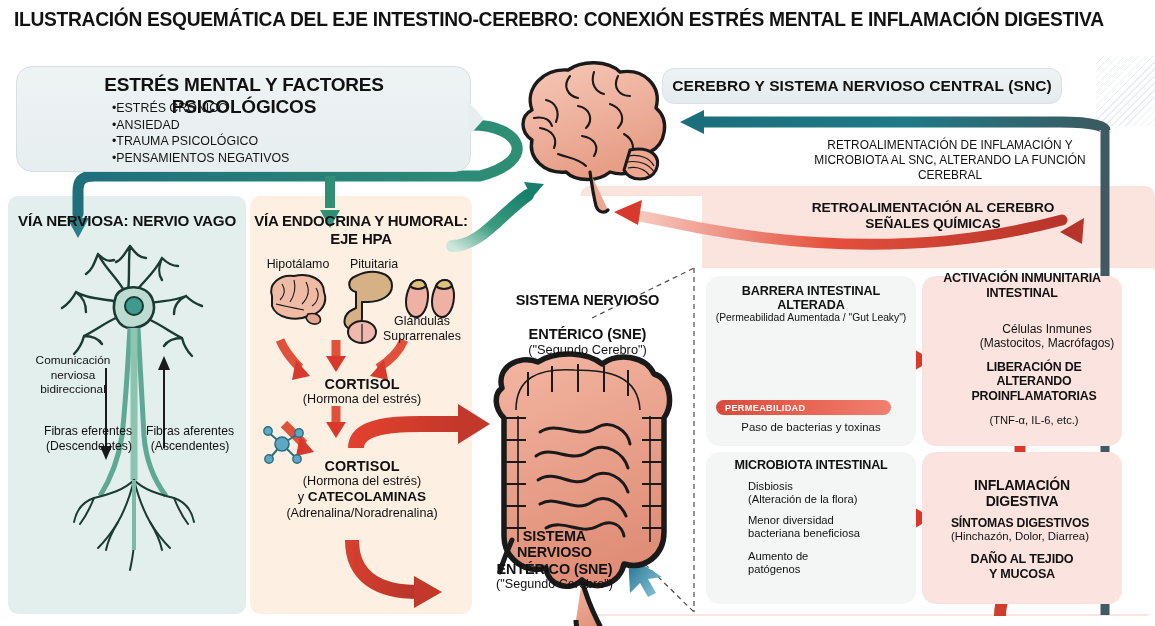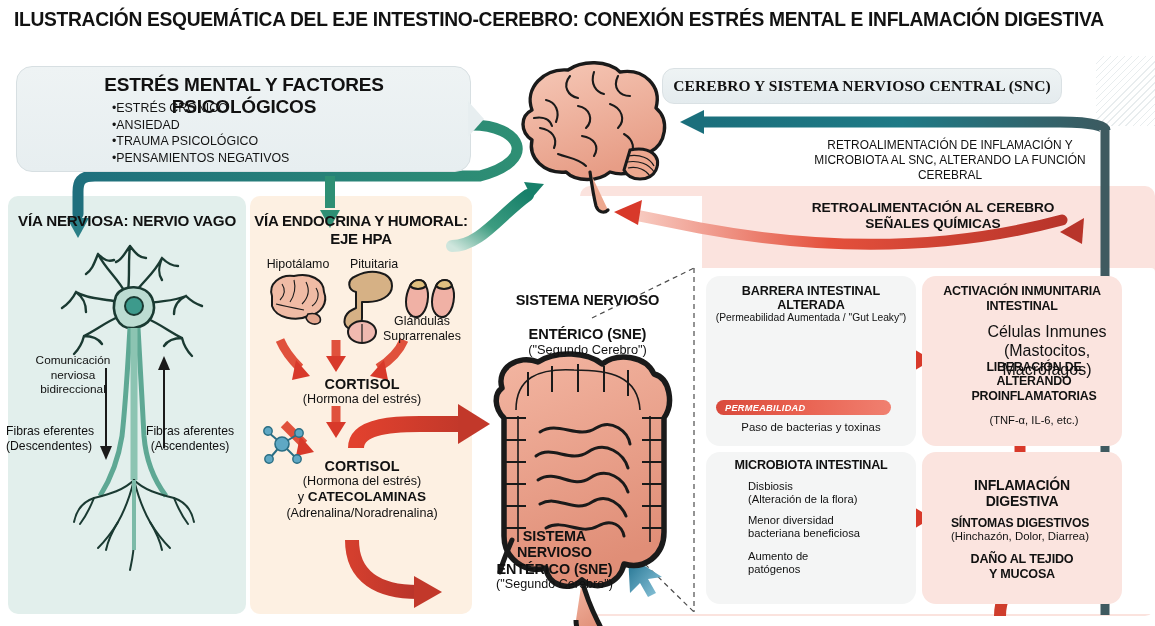--- a/index.html
+++ b/index.html
@@ -48,21 +48,21 @@
     width:0;height:0;
     border-top:18px solid transparent;
     border-bottom:18px solid transparent;
     border-left:16px solid #e7eef0;
   }
   #snc-box {
     left:662px; top:68px; width:400px; height:36px;
     background: linear-gradient(180deg,#eef3f4 0%,#e4ebee 100%);
     border:1px solid #dae1e4;
     border-radius:12px;
-    display:flex;align-items:center;justify-content:center;font-family:Liberation Serif, serif;
+    display:flex;align-items:center;justify-content:center;
   }
   #snc-box .t { font-size:15.5px;font-weight:bold;letter-spacing:0.1px;color:#111; }
 
   #panel-vago {
     left:8px; top:196px; width:238px; height:418px;
     background:#e2efec; border-radius:10px;
   }
   #panel-hpa {
     left:250px; top:196px; width:222px; height:418px;
     background:#fdf0e2; border-radius:10px;
@@ -91,21 +91,21 @@
   #stress-title { left:34px; top:74px; width:420px; text-align:center;
                   font-size:19px;font-weight:bold;letter-spacing:-0.2px; }
   #stress-list { left:112px; top:100px; width:190px; font-size:12.4px;
                  line-height:1.33; font-weight:500; color:#141414; }
   #stress-list div::before{ content:"\2022 "; }
 
   #vago-title { left:10px; top:212px; width:234px; text-align:center;
                 font-size:15.2px;font-weight:bold;letter-spacing:-0.2px; }
   #comm-label { left:18px; top:353px; width:110px; text-align:center;
                 font-size:11.8px;line-height:1.25;color:#111; }
-  #efer-label { left:6px; top:424px; width:126px; text-align:left;
+  #efer-label { left:6px; top:424px; width:126px; text-align:right;
                 font-size:12.2px;line-height:1.22;color:#111; }
   #afer-label { left:132px; top:424px; width:116px; text-align:center;
                 font-size:12.2px;line-height:1.22;color:#111; }
 
   #hpa-title { left:252px; top:212px; width:218px; text-align:center;
                font-size:15px;font-weight:bold;line-height:1.17;letter-spacing:-0.2px; }
   #lbl-hipo { left:258px; top:257px; width:80px;text-align:center;font-size:12.4px; }
   #lbl-pitu { left:336px; top:257px; width:76px;text-align:center;font-size:12.4px; }
   #lbl-supra{ left:370px; top:314px; width:104px;text-align:center;font-size:12.4px;line-height:1.2; }
 
@@ -133,27 +133,27 @@
   #fb-brain-label .s{ font-size:11.9px; }
 
   #barrier-title { left:708px; top:284px; width:206px; text-align:center; }
   #barrier-title .b{ font-size:12.6px;font-weight:bold;letter-spacing:-0.1px; }
   #barrier-title .s{ font-size:10.3px; }
   #barrier-foot { left:708px; top:421px; width:206px; text-align:center; font-size:11.4px; }
   #perm-pill {
     left:716px; top:400px; width:175px; height:15px; border-radius:8px;
     background:linear-gradient(90deg,#d94a3c 0%, #e8604f 45%, #f08070 100%);
     color:#fff; font-size:9.2px; font-weight:bold; letter-spacing:0.3px;
-    display:flex;align-items:center; padding-left:9px;font-style:italic;
-  }
-
-  #immune-title { left:924px; top:284px; width:196px; text-align:center;
+    display:flex;align-items:center; padding-left:9px;
+  }
+
+  #immune-title { left:924px; top:271px; width:196px; text-align:center;
                   font-size:12.5px;font-weight:bold;line-height:1.16;letter-spacing:-0.2px; }
   #immune-cells { left:972px; top:322px; width:150px; text-align:center;
-                  font-size:16px;line-height:1.2; }
+                  font-size:12px;line-height:1.2; }
   #cyto-title { left:950px; top:360px; width:168px; text-align:center;
                 font-size:12.4px;font-weight:bold;line-height:1.16;letter-spacing:-0.2px; }
   #cyto-sub { left:950px; top:414px; width:168px; text-align:center; font-size:11.2px; }
 
   #micro-title { left:708px; top:458px; width:206px; text-align:center;
                  font-size:12.6px;font-weight:bold;letter-spacing:-0.2px; }
   .micro-row { position:absolute; font-size:11.2px; line-height:1.2; color:#111; }
 
   #infl-title { left:924px; top:478px; width:196px; text-align:center;
                 font-size:14px;font-weight:bold;line-height:1.14;letter-spacing:-0.2px; }

